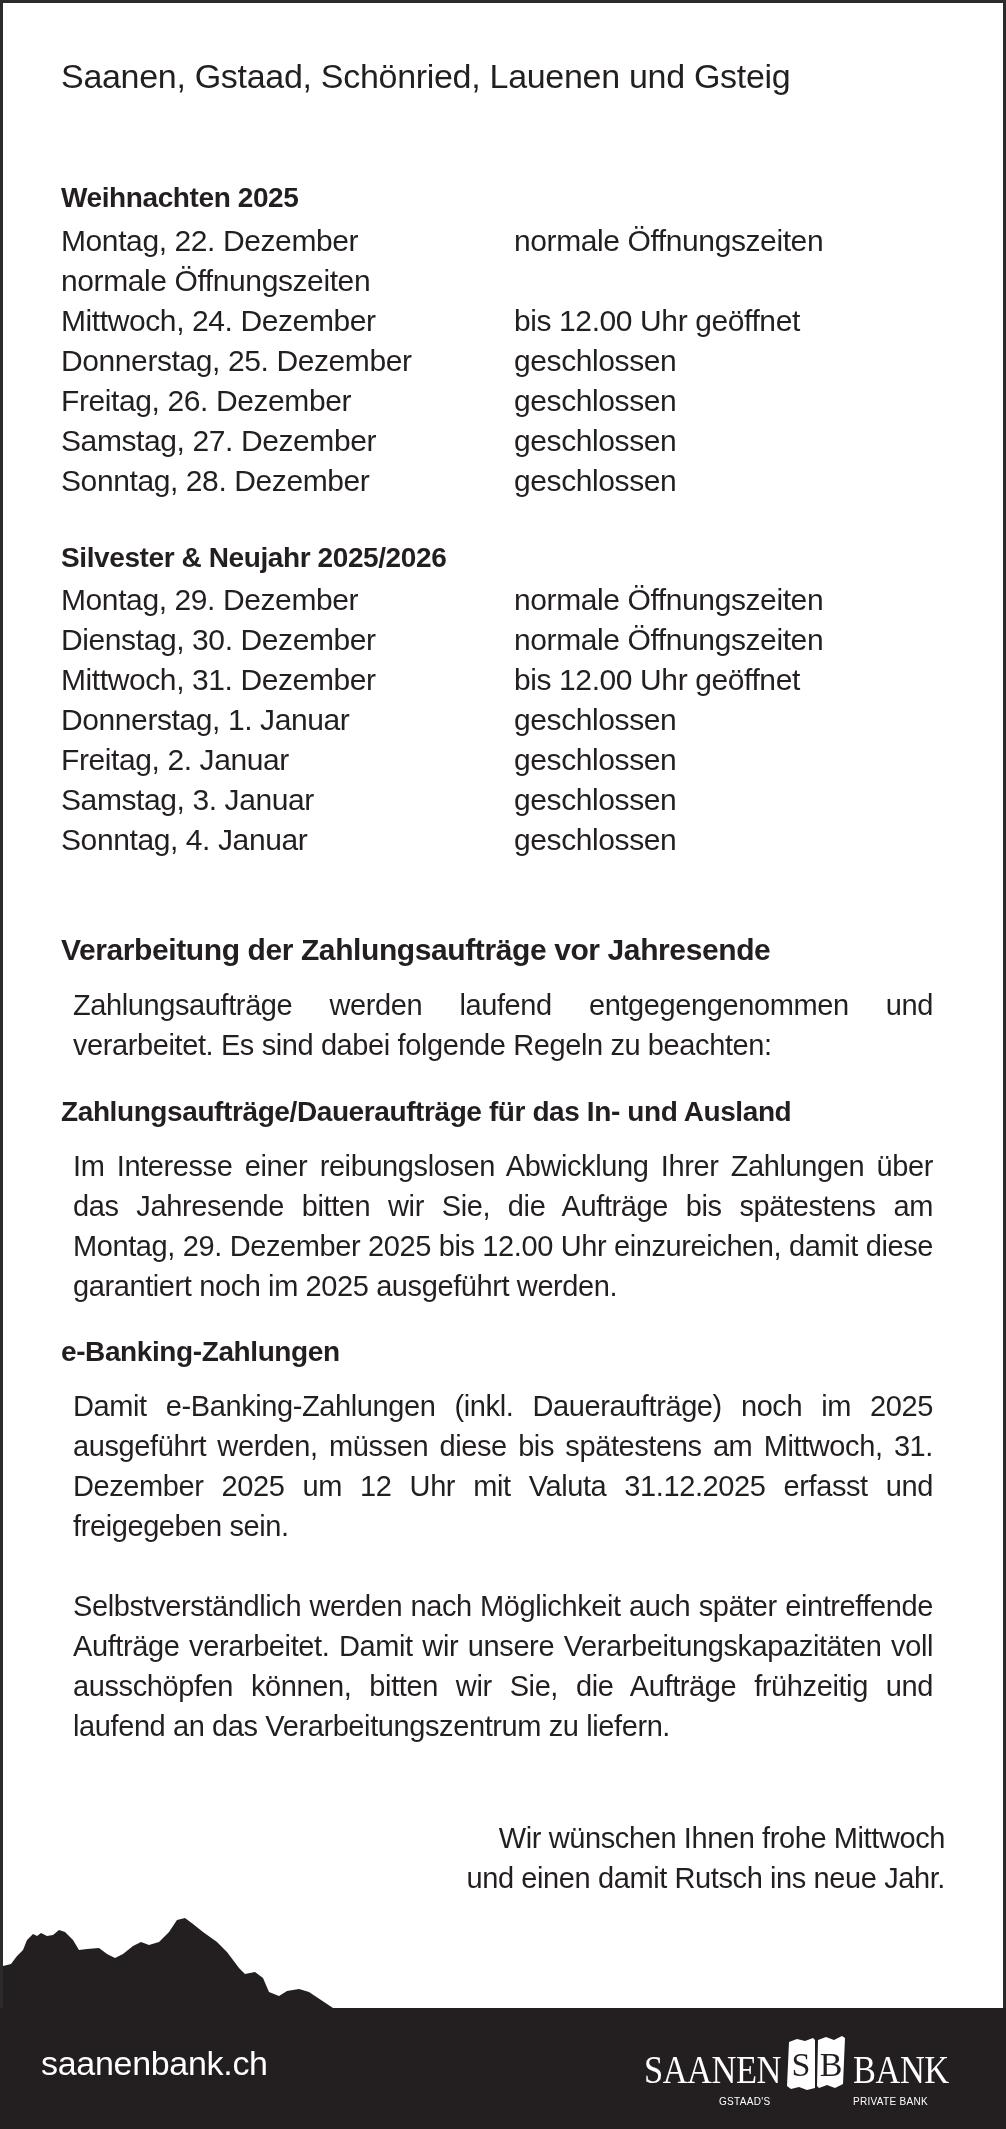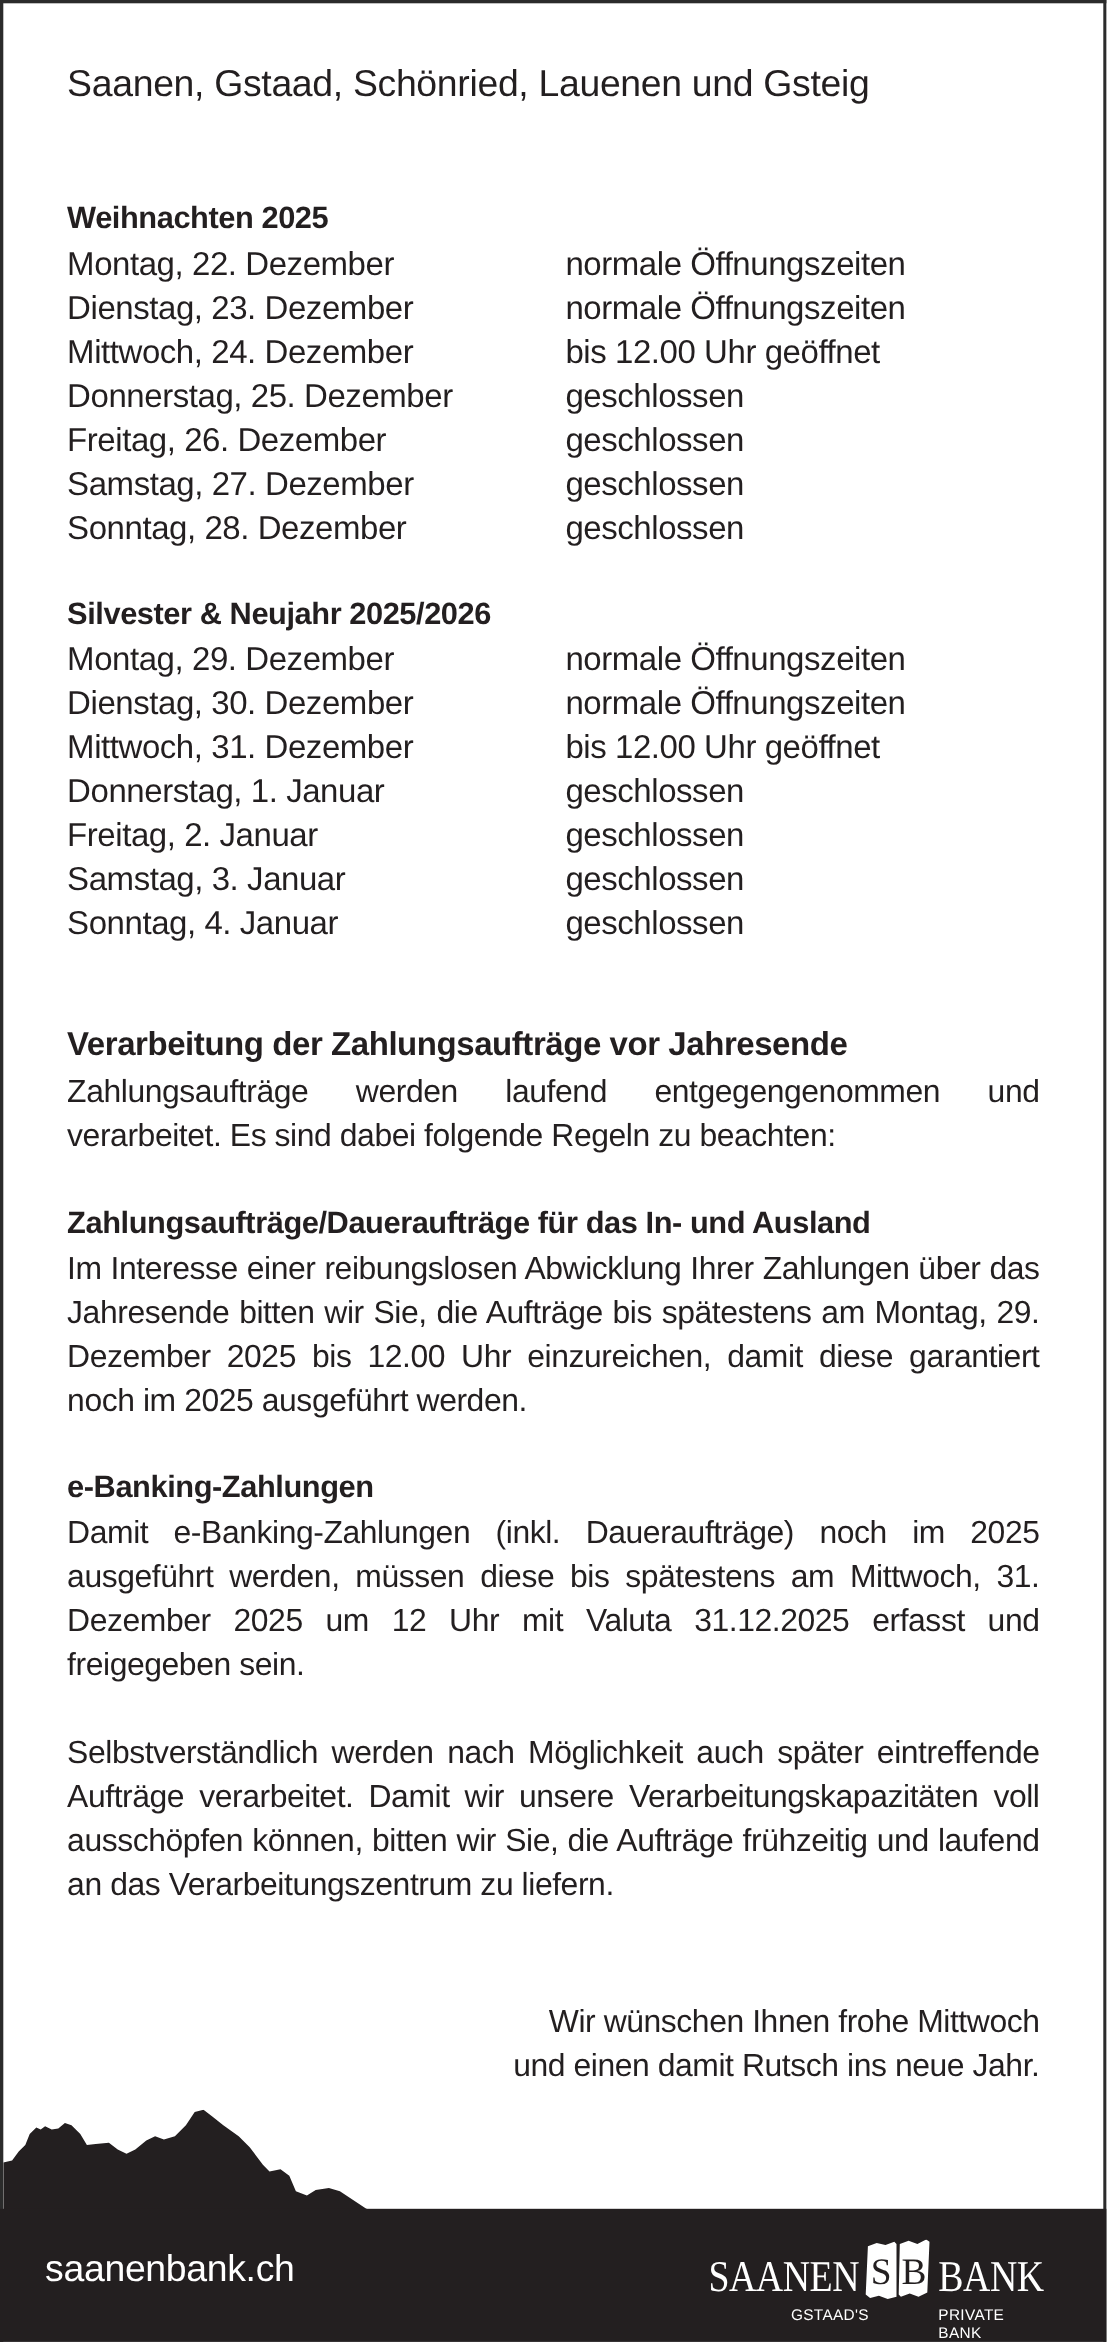--- a/index.html
+++ b/index.html
@@ -6,51 +6,50 @@
   body{width:1006px;height:2129px;position:relative;overflow:hidden;font-family:"Liberation Sans",sans-serif;color:#231f20;}
   .frame{position:absolute;left:0;top:0;width:1006px;height:2129px;box-sizing:border-box;border:3px solid #2b2b2b;border-bottom:none;}
   .title{position:absolute;left:61px;top:50px;font-size:34px;line-height:52px;font-weight:normal;color:#231f20;letter-spacing:-0.3px;}
   .title div{white-space:nowrap;}
   .sec-head{position:absolute;left:61px;font-size:28px;font-weight:bold;color:#231f20;white-space:nowrap;letter-spacing:-0.4px;}
   .rows{position:absolute;left:61px;width:880px;}
   .row{display:flex;height:40px;line-height:40px;font-size:30px;letter-spacing:-0.4px;}
   .row .d{width:453px;white-space:nowrap;}
   .row .s{white-space:nowrap;}
   .para{position:absolute;left:61px;width:884px;font-size:29px;line-height:40px;text-align:justify;letter-spacing:-0.4px;}
-  .para p{margin:0;}
+  .para p{margin:12px;}
   .greet{position:absolute;right:61px;top:1818px;text-align:right;font-size:29px;line-height:40px;letter-spacing:-0.4px;}
   .mountains{position:absolute;left:3px;top:1918px;}
   .footer{position:absolute;left:0;top:2008px;width:1006px;height:121px;background:#231f20;}
   .site{position:absolute;left:41px;top:2044px;font-size:34px;color:#fff;letter-spacing:-0.3px;}
   .logo{position:absolute;left:644px;top:2036px;width:310px;height:80px;color:#fff;}
   .logo .w1,.logo .w2{position:absolute;top:10px;font-family:"Liberation Serif",serif;font-size:40px;letter-spacing:-0.5px;transform:scaleX(0.86);transform-origin:left;}
   .logo .w1{left:0;}
   .logo .w2{left:209px;}
-  .logo .sub1,.logo .sub2{position:absolute;top:60px;font-size:14px;letter-spacing:0.3px;}
+  .logo .sub1,.logo .sub2{position:absolute;top:60px;font-size:10px;letter-spacing:0.3px;}
   .logo .sub1{left:75px;}
   .logo .sub2{left:209px;}
   .logo svg{position:absolute;left:141px;top:0;}
 </style>
 </head>
 <body>
 
 <div class="frame"></div>
 
 <div class="title">
   <div>Saanen, Gstaad, Schönried, Lauenen und Gsteig</div>
 </div>
 
 <div class="sec-head" style="top:182px;">Weihnachten 2025</div>
 <div class="rows" style="top:221px;">
   <div class="row">
       <span class="d">Montag, 22. Dezember</span>
       <span class="s">normale Öffnungszeiten</span>
     </div>
   <div class="row">
-      <span class="d">Dienstag, 23. Dezember</span>
       <span class="s">normale Öffnungszeiten</span>
     </div>
   <div class="row">
       <span class="d">Mittwoch, 24. Dezember</span>
       <span class="s">bis 12.00 Uhr geöffnet</span>
     </div>
   <div class="row">
       <span class="d">Donnerstag, 25. Dezember</span>
       <span class="s">geschlossen</span>
     </div>

